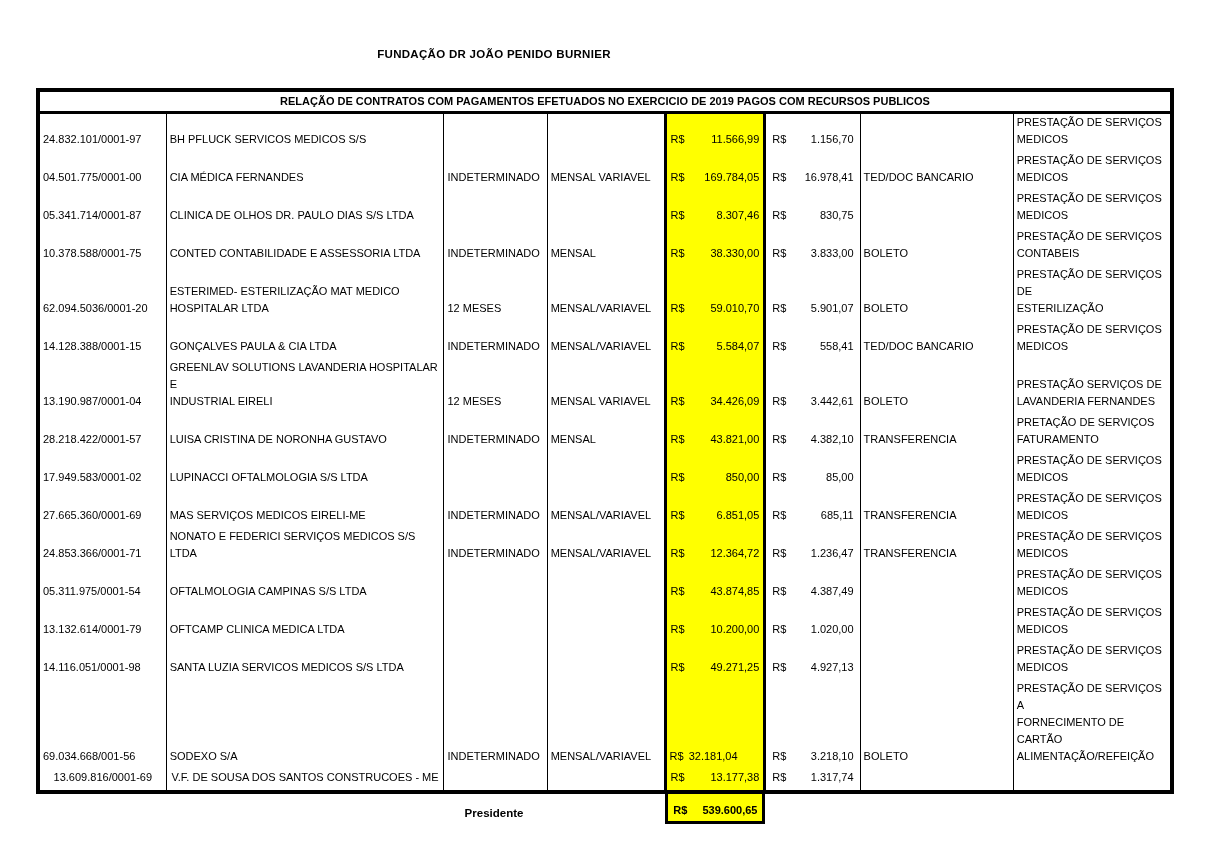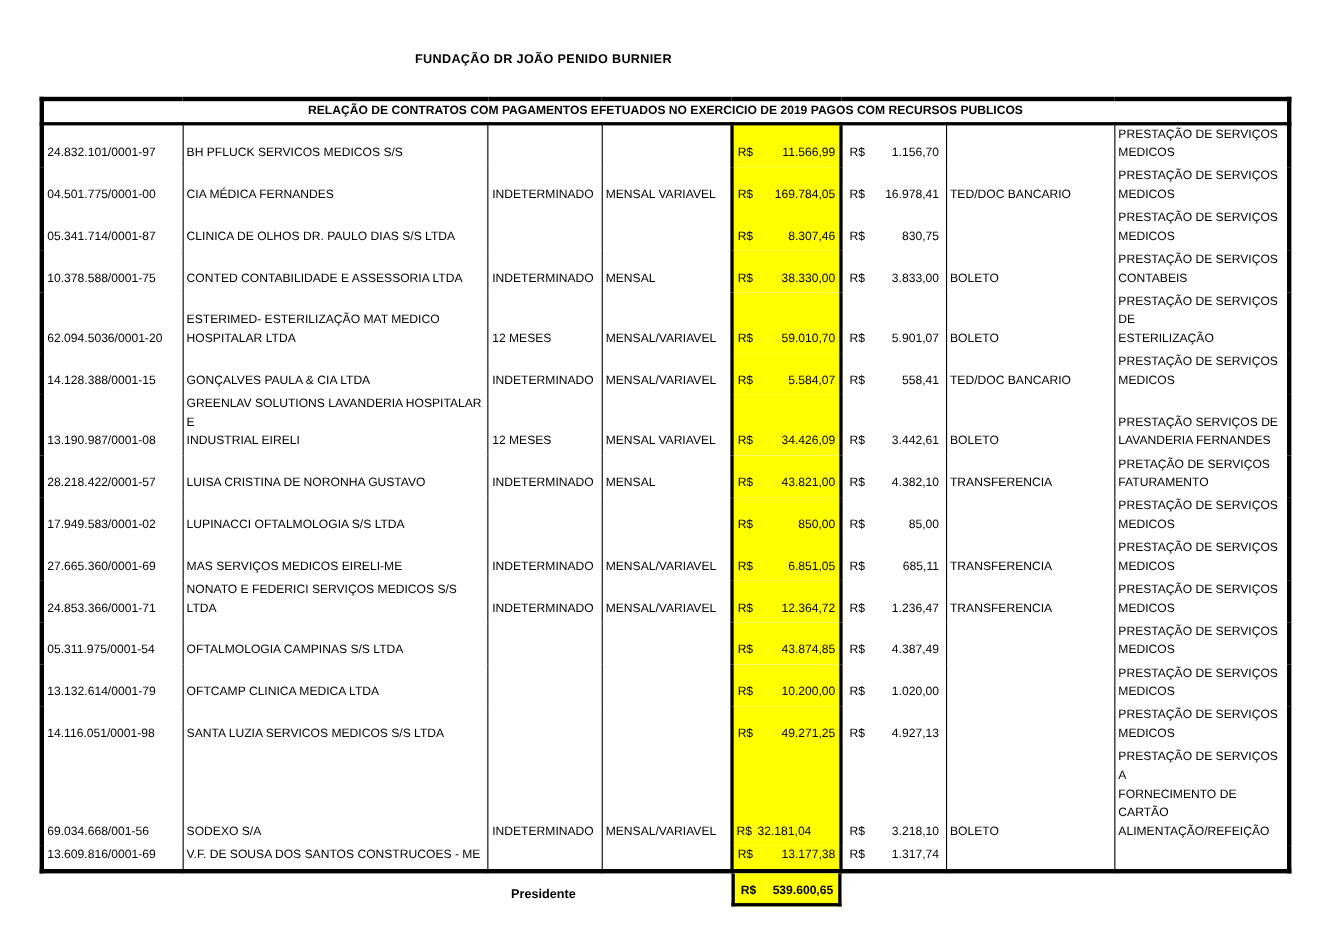--- a/index.html
+++ b/index.html
@@ -19,21 +19,21 @@
     border-bottom:3px solid #000; padding:2px 0; }
 
   .head-row th { height:24px; font-weight:bold; text-align:center; vertical-align:middle;
     border-left:1px solid #000; border-right:1px solid #000; border-bottom:1px solid #000; padding:2px 1px; }
   .head-row th.h-total { border-left:3px solid #000; border-right:3px solid #000; }
 
   td { vertical-align:bottom; border-left:1px solid #000; border-right:1px solid #000;
     padding:0 3px 4px 3px; line-height:17px; }
   tr.normal td { height:34px; }
   tr.tall td   { height:68px; }
-  tr.short td  { height:22px; }
+  tr.short td  { height:22px;text-align:center; }
 
   td.c-total { border-left:3px solid #000; border-right:3px solid #000; background:#FFFF00; padding:0 2px 4px 2px; }
   .pre { white-space:pre-line;margin-left:28px; }
 
   .acct { display:flex; justify-content:space-between; align-items:baseline; padding:0 2px; }
   td.c-total.inline .acct { justify-content:flex-start; gap:5px; padding:0 0 0 1px; }
   td.c-media .acct { padding:0 3px; }
 
   .grand-total { position:relative; margin-left:55.3%; width:8.8%; height:30px;
     background:#FFFF00; border:3px solid #000; border-top:none;
@@ -190,21 +190,21 @@
       <div class="acct">
         <span class="rs">R$</span>
         <span class="val">558,41</span>
       </div>
     </td>
     <td class="c-foma">TED/DOC BANCARIO</td>
     <td class="c-objeto pre">PRESTAÇÃO DE SERVIÇOS
 MEDICOS</td>
   </tr>
           <tr class="normal">
-    <td class="c-cnpj">13.190.987/0001-08</td>
+    <td class="c-cnpj">13.190.987/0001-04</td>
     <td class="c-emp pre">GREENLAV SOLUTIONS LAVANDERIA HOSPITALAR E
 INDUSTRIAL EIRELI</td>
     <td class="c-vig">12 MESES</td>
     <td class="c-tipo">MENSAL VARIAVEL</td>
     <td class="c-total">
       <div class="acct">
         <span class="rs">R$</span>
         <span class="val">34.426,09</span>
       </div>
     </td>

